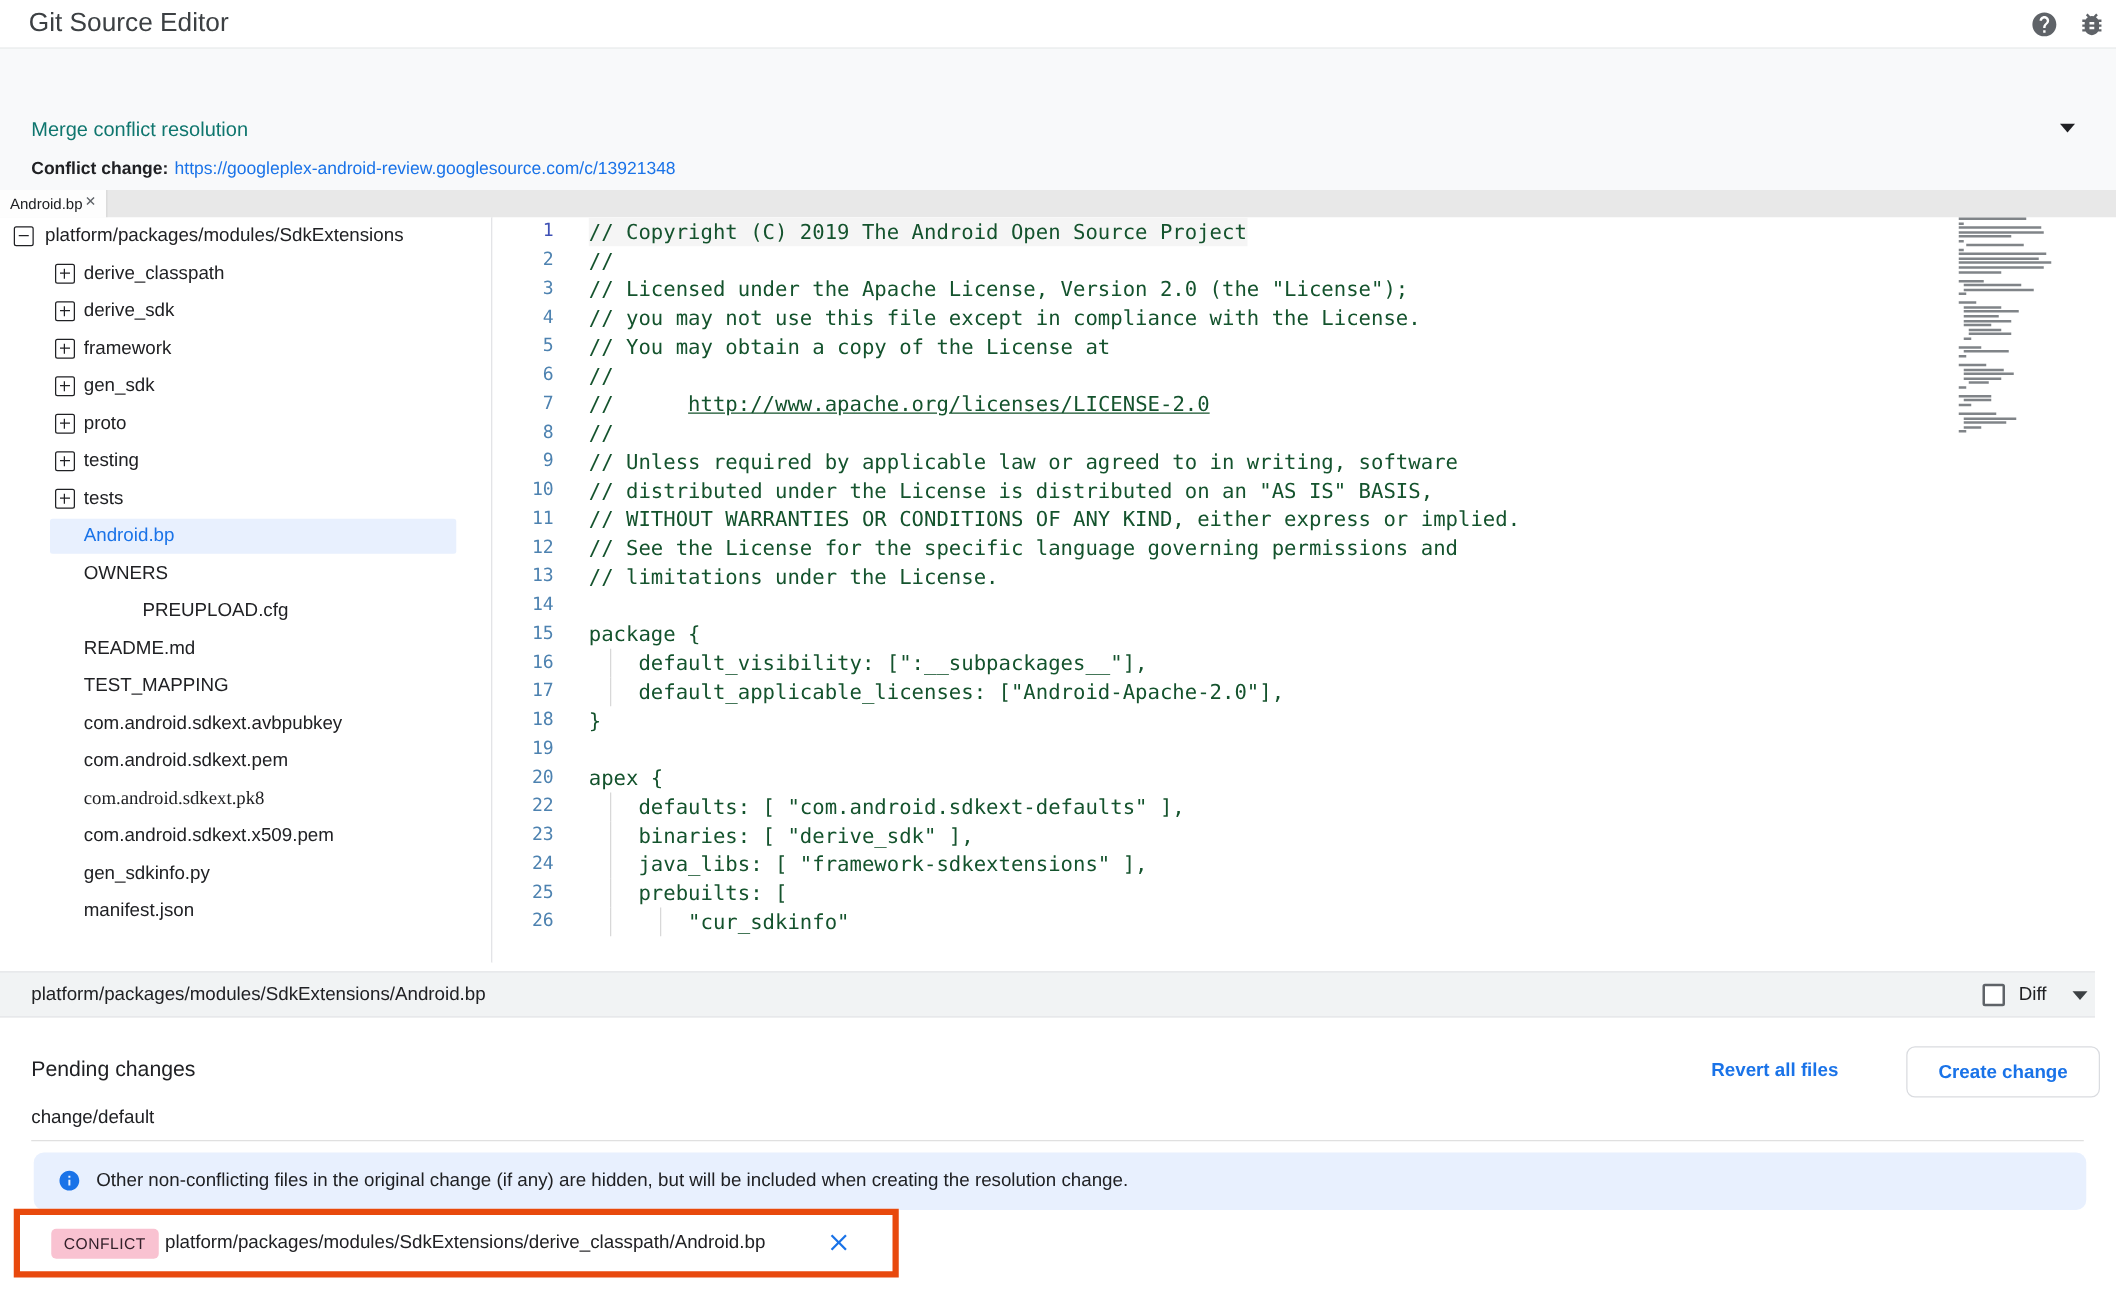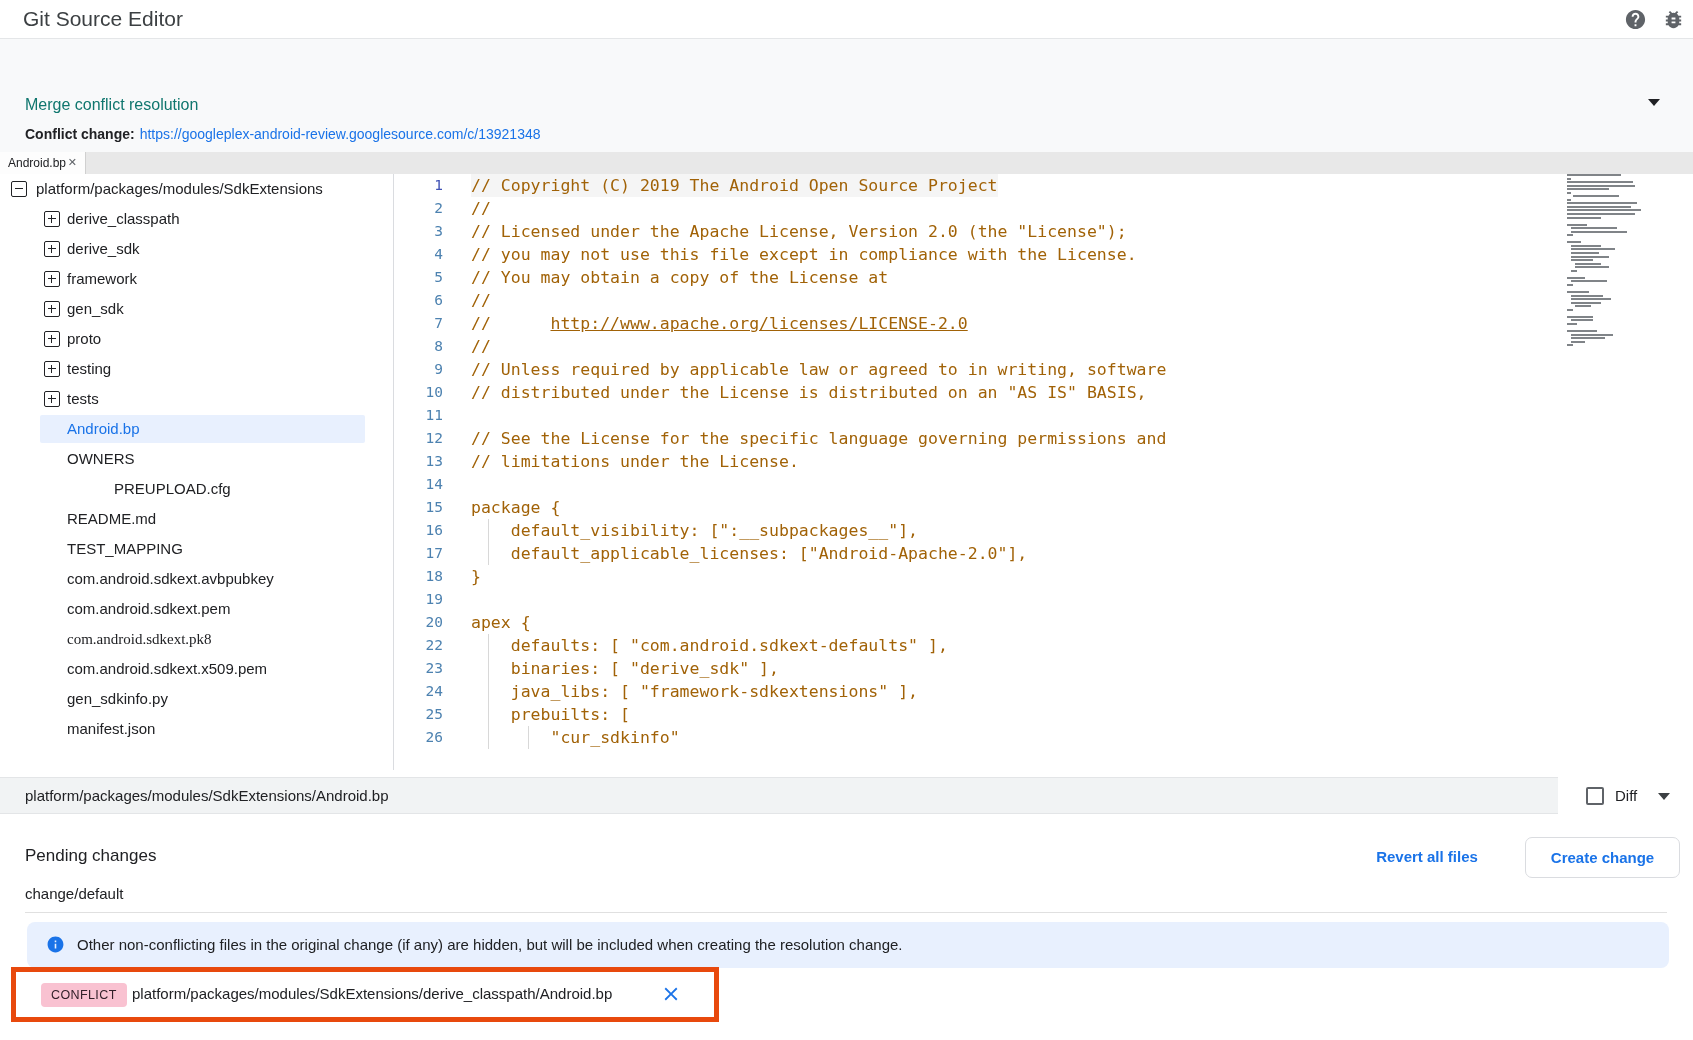--- a/index.html
+++ b/index.html
@@ -46,41 +46,41 @@
   .expander::before { content:""; position:absolute; left:2.5px; top:5.7px; width:8px; height:1.8px; background:#202124; }
   .expander.plus::after { content:""; position:absolute; left:5.6px; top:2.6px; width:1.8px; height:8px; background:#202124; }
 
   
   .editor { position:absolute; left:394px; top:174px; width:1299px; height:596px; background:#fff; overflow:hidden; }
   .cline { position:relative; height:23px; line-height:23px; white-space:pre;
            font-family:"DejaVu Sans Mono","Liberation Mono",monospace; }
   .cnum { position:absolute; left:0; top:0; width:49px; text-align:right; font-size:14.5px;
           color:#4d82b0; font-family:"DejaVu Sans Mono","Liberation Mono",monospace; }
   .cline.first .cnum { color:#3f51b5; }
-  .ctext { position:absolute; left:77px; top:0; font-size:16.5px; color:#a16207; }
+  .ctext { position:absolute; left:77px; top:0; font-size:16.5px; color:#14532d; }
   .cline.first .ctext { background:#f5f5f5; }
   .ctext .u { text-decoration:underline; }
   .guide { position:absolute; top:0; width:1px; height:23px; background:#d8d8d8; }
 
   
   .minimap { position:absolute; left:1567px; top:174px; width:84px; height:400px; }
   .mbar { height:2px; background:#60656a; opacity:.8; margin-bottom:1.55px; }
 
   
-  .pathstrip { position:absolute; left:0; top:777px; width:1558px; height:37px; background:#f1f3f4;
+  .pathstrip { position:absolute; left:0; top:777px; width:1676px; height:37px; background:#f1f3f4;
                border-top:1px solid #e3e5e7; border-bottom:1px solid #e3e5e7; }
   .pathstrip .path { position:absolute; left:25px; top:9px; font-size:15px; color:#202124; }
   .checkbox { position:absolute; left:1586px; top:9px; width:18px; height:18px; border:2px solid #5f6368;
               border-radius:2px; background:#fff; cursor:pointer; }
   .diff-label { position:absolute; left:1615px; top:9px; font-size:15px; color:#202124; }
   .diff-caret { position:absolute; left:1658px; top:15px; border-top-color:#3c4043; }
 
   
   .pending-title { position:absolute; left:25px; top:846px; font-size:17px; color:#202124; }
-  .revert-btn { position:absolute; left:1369px; top:848px; width:116px; text-align:center; font-size:15px;
+  .revert-btn { position:absolute; left:1369px; top:848px; width:116px; font-size:15px;
                 font-weight:700; color:#1a73e8; cursor:pointer; }
   .create-btn { position:absolute; left:1525px; top:837px; width:155px; height:41px; background:#fff;
                 border:1px solid #dadce0; border-radius:7px; font-size:15px; font-weight:700; color:#1a73e8;
                 text-align:center; line-height:39px; cursor:pointer; font-family:"Liberation Sans",sans-serif; }
   .branch { position:absolute; left:25px; top:885px; font-size:15px; color:#202124; }
   .divider2 { position:absolute; left:25px; top:912px; width:1642px; height:1px; background:#e0e0e0; }
 
   
   .banner { position:absolute; left:27px; top:922px; width:1642px; height:46px; background:#e8f0fe; border-radius:8px; }
   .banner-icon { position:absolute; left:19px; top:13px; width:19px; height:19px; }
@@ -208,21 +208,21 @@
       <div class="cline first"><span class="cnum">1</span><span class="ctext">// Copyright (C) 2019 The Android Open Source Project</span></div>
       <div class="cline"><span class="cnum">2</span><span class="ctext">//</span></div>
       <div class="cline"><span class="cnum">3</span><span class="ctext">// Licensed under the Apache License, Version 2.0 (the "License");</span></div>
       <div class="cline"><span class="cnum">4</span><span class="ctext">// you may not use this file except in compliance with the License.</span></div>
       <div class="cline"><span class="cnum">5</span><span class="ctext">// You may obtain a copy of the License at</span></div>
       <div class="cline"><span class="cnum">6</span><span class="ctext">//</span></div>
       <div class="cline"><span class="cnum">7</span><span class="ctext">//      <span class="u">http://www.apache.org/licenses/LICENSE-2.0</span></span></div>
       <div class="cline"><span class="cnum">8</span><span class="ctext">//</span></div>
       <div class="cline"><span class="cnum">9</span><span class="ctext">// Unless required by applicable law or agreed to in writing, software</span></div>
       <div class="cline"><span class="cnum">10</span><span class="ctext">// distributed under the License is distributed on an "AS IS" BASIS,</span></div>
-      <div class="cline"><span class="cnum">11</span></div>
+      <div class="cline"><span class="cnum">11</span><span class="ctext">// WITHOUT WARRANTIES OR CONDITIONS OF ANY KIND, either express or implied.</span></div>
       <div class="cline"><span class="cnum">12</span><span class="ctext">// See the License for the specific language governing permissions and</span></div>
       <div class="cline"><span class="cnum">13</span><span class="ctext">// limitations under the License.</span></div>
       <div class="cline"><span class="cnum">14</span><span class="ctext"></span></div>
       <div class="cline"><span class="cnum">15</span><span class="ctext">package {</span></div>
       <div class="cline"><span class="cnum">16</span><span class="guide" style="left: 94px;"></span><span class="ctext">    default_visibility: [":__subpackages__"],</span></div>
       <div class="cline"><span class="cnum">17</span><span class="guide" style="left: 94px;"></span><span class="ctext">    default_applicable_licenses: ["Android-Apache-2.0"],</span></div>
       <div class="cline"><span class="cnum">18</span><span class="ctext">}</span></div>
       <div class="cline"><span class="cnum">19</span><span class="ctext"></span></div>
       <div class="cline"><span class="cnum">20</span><span class="ctext">apex {</span></div>
       <div class="cline"><span class="cnum">22</span><span class="guide" style="left: 94px;"></span><span class="ctext">    defaults: [ "com.android.sdkext-defaults" ],</span></div>

